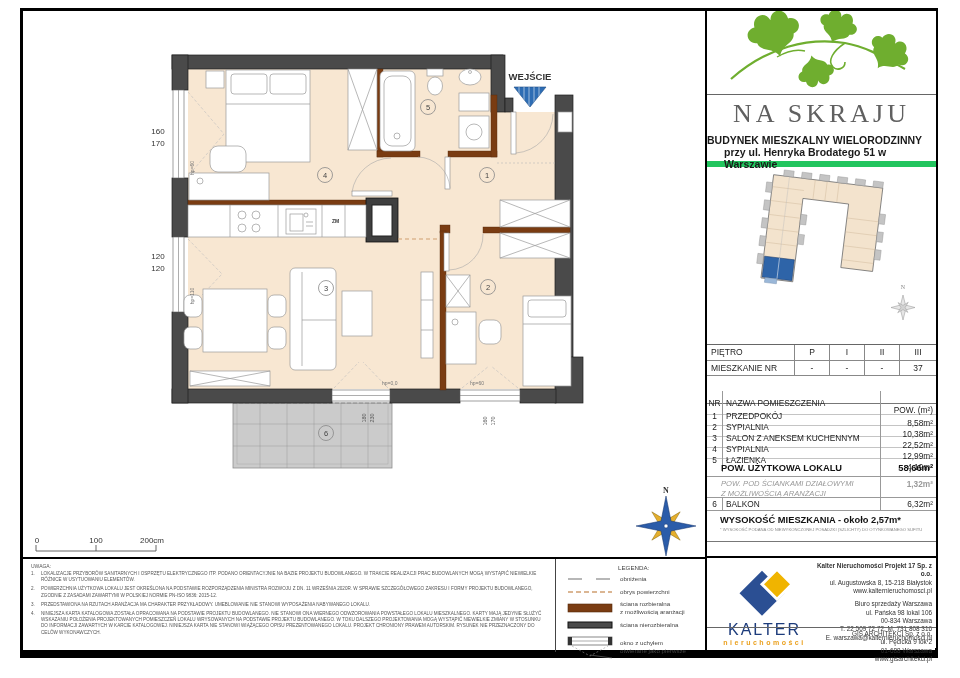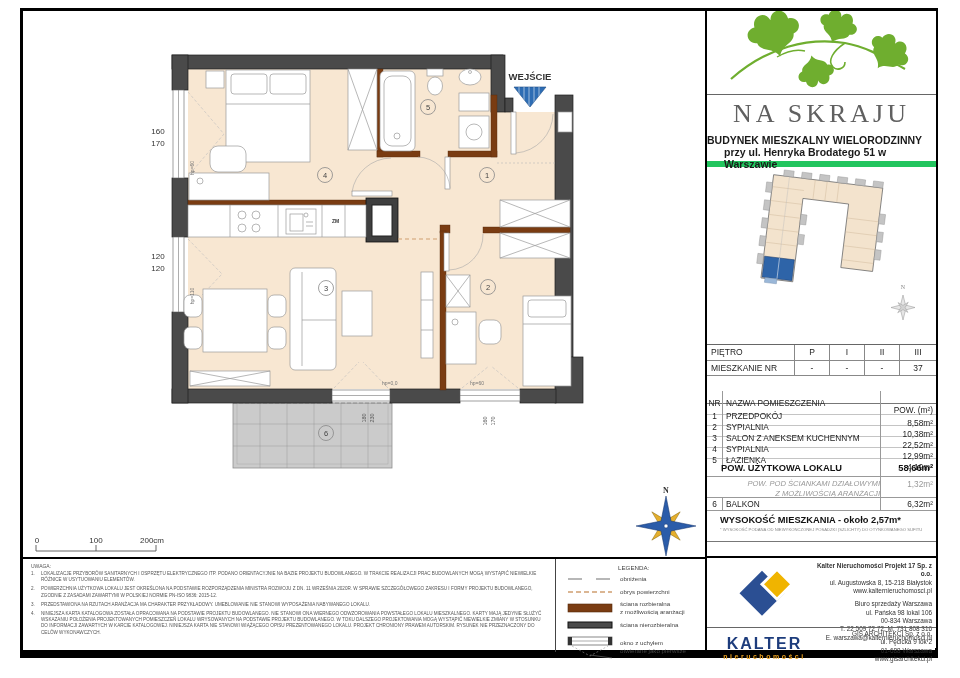--- a/index.html
+++ b/index.html
@@ -38,36 +38,36 @@
   .arow > div:nth-child(1) { justify-content:center; border-right:1px solid #999; }
   .arow > div:nth-child(2) { padding-left:3px; border-right:1px solid #999; }
   .arow > div:nth-child(3) { justify-content:flex-end; padding-right:3px;margin-top:14px; }
 
   .sec-total { top:448px; height:18px; border-bottom:1px solid #999; display:grid; grid-template-columns:174px 55px; font-weight:700; font-size:9.3px; color:#111; }
   .sec-total > div { display:flex; align-items:center; }
   .sec-total > div:first-child { padding-left:14px; border-right:1px solid #999; }
   .sec-total > div:last-child { justify-content:flex-end; padding-right:3px; }
 
   .sec-part { top:466px; height:21px; border-bottom:1px solid #999; display:grid; grid-template-columns:174px 55px; color:#999; }
-  .sec-part .plbl { padding-left:14px; font-style:italic; font-size:7.6px; line-height:1.3; padding-top:2px; border-right:1px solid #999;text-align:right; }
-  .sec-part .pval { text-align:right; padding:2px 3px 0 0; font-size:8.3px; }
+  .sec-part .plbl { padding-left:14px; font-style:italic; font-size:7.6px; line-height:1.3; padding-top:2px; border-right:1px solid #999; }
+  .sec-part .pval { text-align:right; padding:2px 3px 0 0; font-size:8.3px;font-weight:bold; }
 
   .sec-balc { top:487px; height:13px; border-bottom:1px solid #999; display:grid; grid-template-columns:16px 158px 55px; font-size:8.3px; color:#222; }
   .sec-balc > div { display:flex; align-items:center; }
   .sec-balc > div:nth-child(1) { justify-content:center; border-right:1px solid #999; }
   .sec-balc > div:nth-child(2) { padding-left:3px; border-right:1px solid #999; }
   .sec-balc > div:nth-child(3) { justify-content:flex-end; padding-right:3px; }
 
   .sec-height { top:500px; height:31px; border-bottom:1px solid #777; padding:4px 0 0 13px; }
   .h-main { font-size:9.3px; font-weight:700; color:#111; }
   .h-note { font-size:4.2px; color:#888; margin-top:2px; }
 
   .sec-footer { top:545px; height:92px; border-top:2px solid #000; }
   .kalter-box { position:absolute; left:10px; top:8px; width:95px; text-align:center; }
-  .kalter-name { font-size:16px; font-weight:700; color:#1d3c7c; letter-spacing:2px; margin-top:15px; }
+  .kalter-name { font-size:16px; font-weight:400; color:#1d3c7c; letter-spacing:2px; margin-top:1px; }
   .kalter-sub { font-size:7px; font-weight:700; color:#eba11f; letter-spacing:2.5px; }
   .f-texts { position:absolute; right:4px; top:4px; width:120px; text-align:right; font-size:6.4px; color:#333; line-height:1.3; }
   .f-texts .b { font-weight:700; }
   .f-block2 { margin-top:5px; }
   .f-divider { position:absolute; left:0; right:0; top:69px; border-top:1px solid #666; }
   .gis-block { position:absolute; right:4px; top:72px; width:140px; text-align:right; font-size:6.4px; color:#333; line-height:1.3; }
 
   
   .bstrip { position:absolute; left:23px; top:557px; width:682px; height:93px; border-top:2px solid #000; background:#fff; }
   .notes { position:absolute; left:0; top:0; width:532px; height:93px; padding:4px 8px 0 8px; color:#555; }

